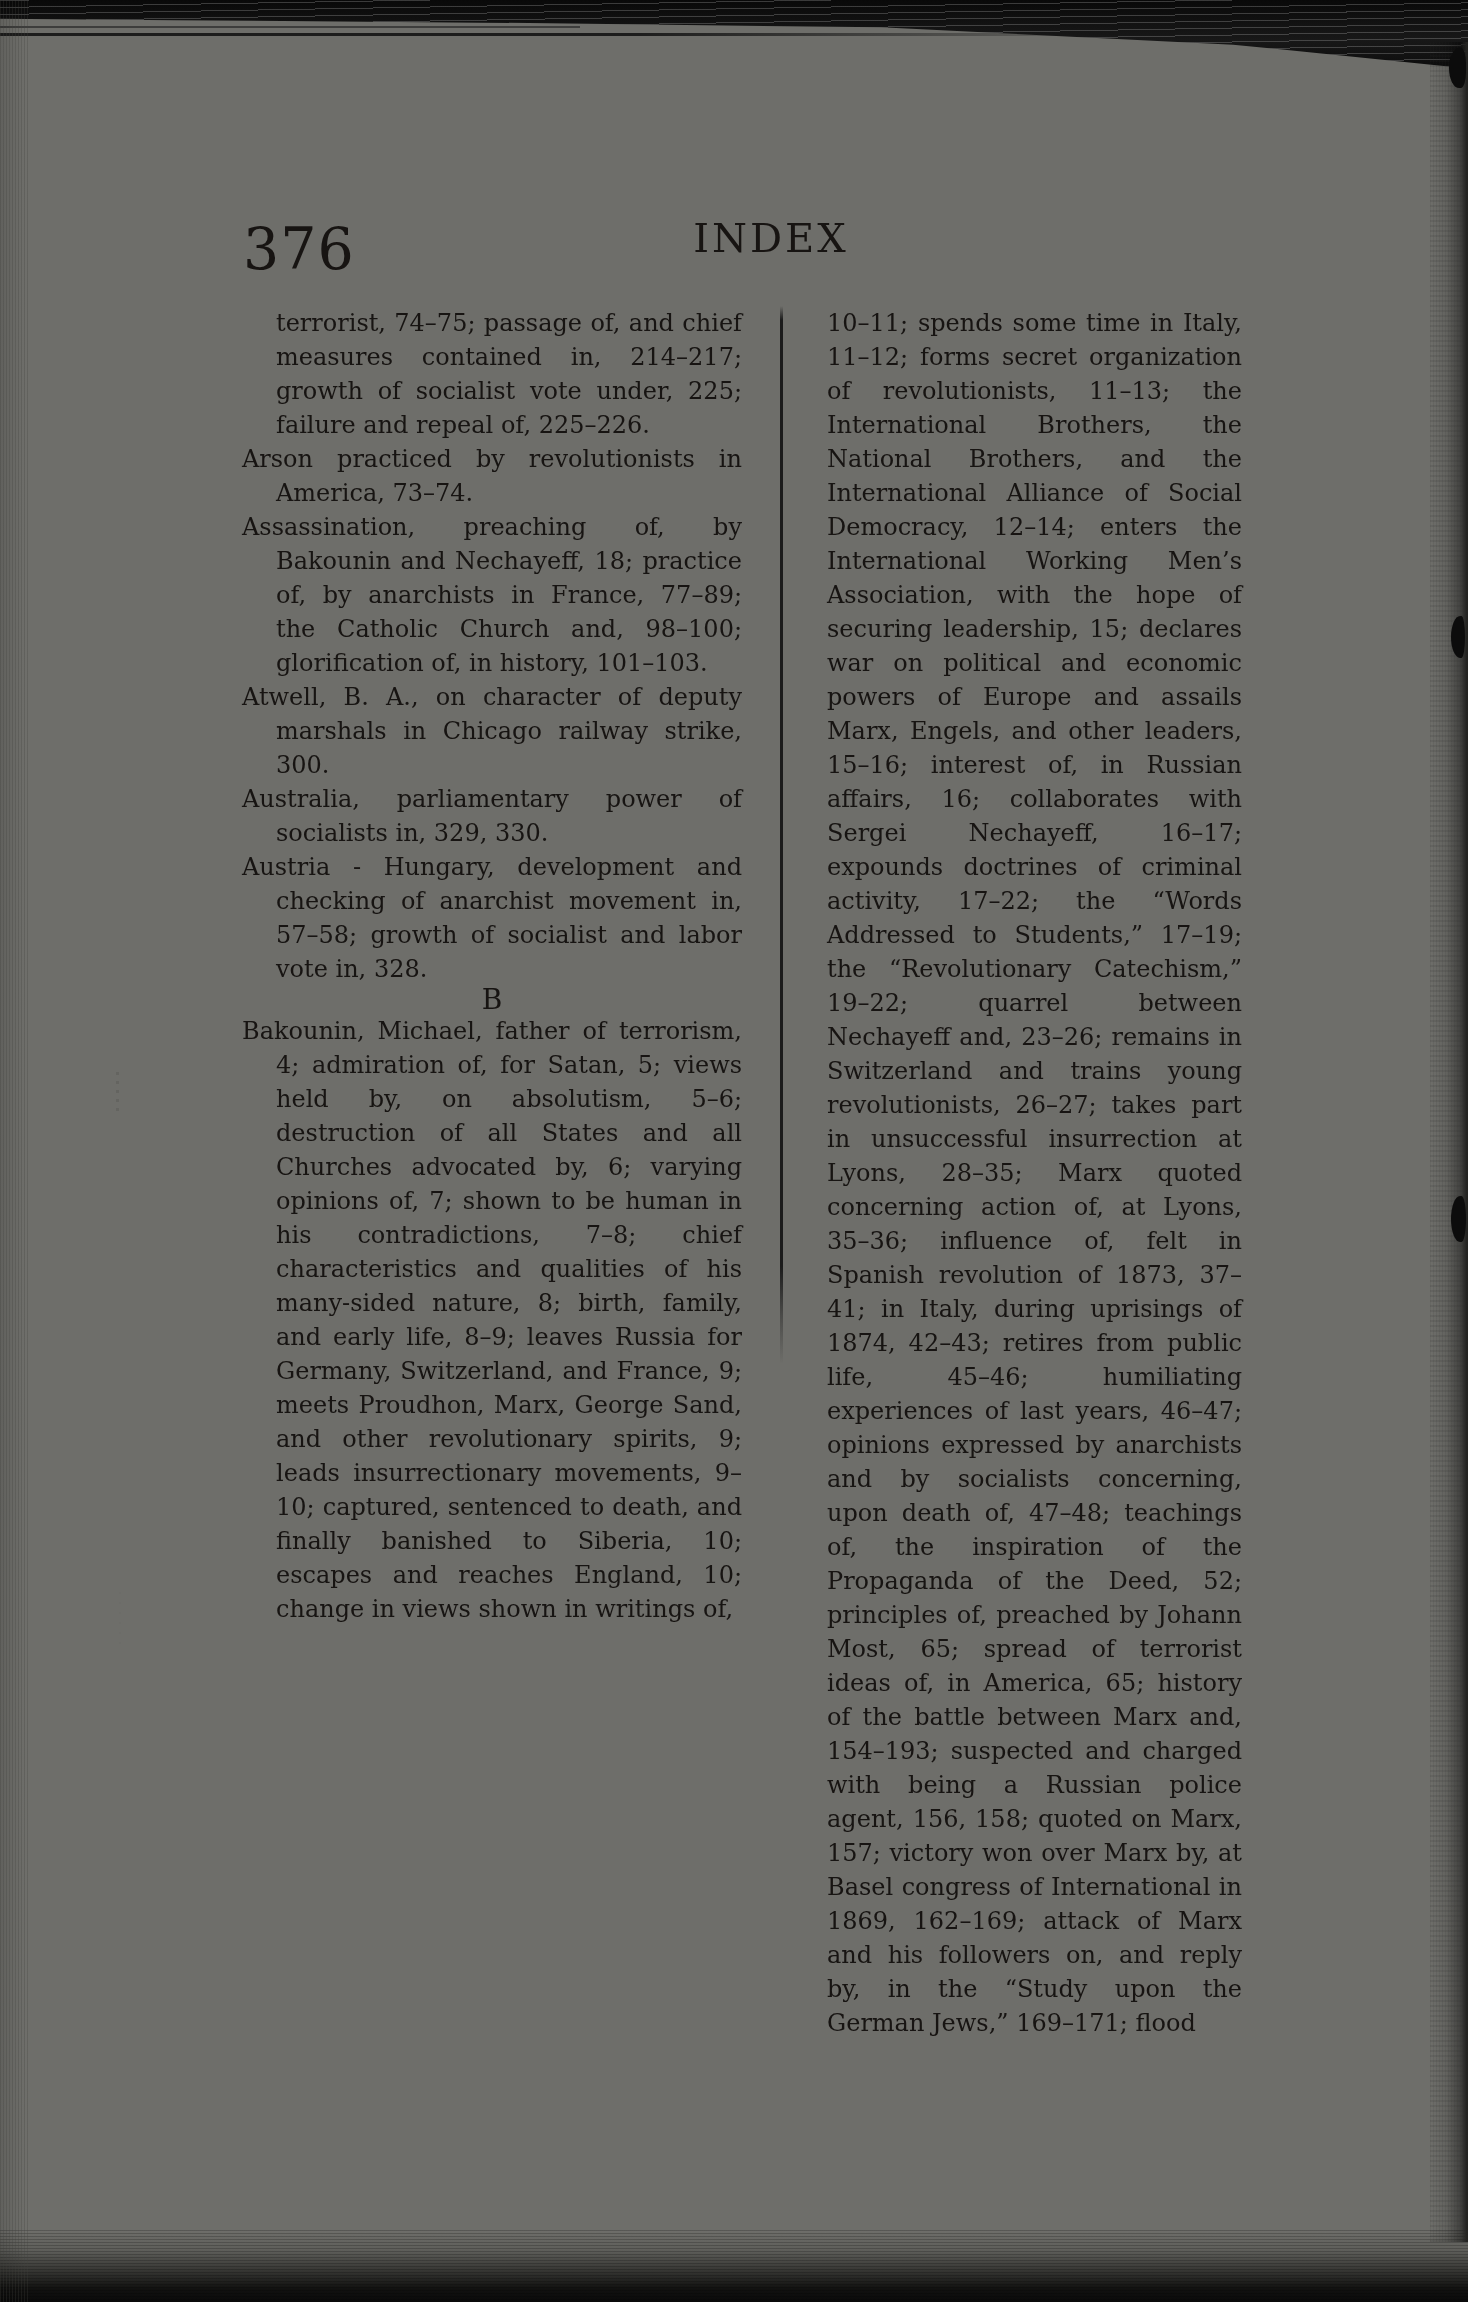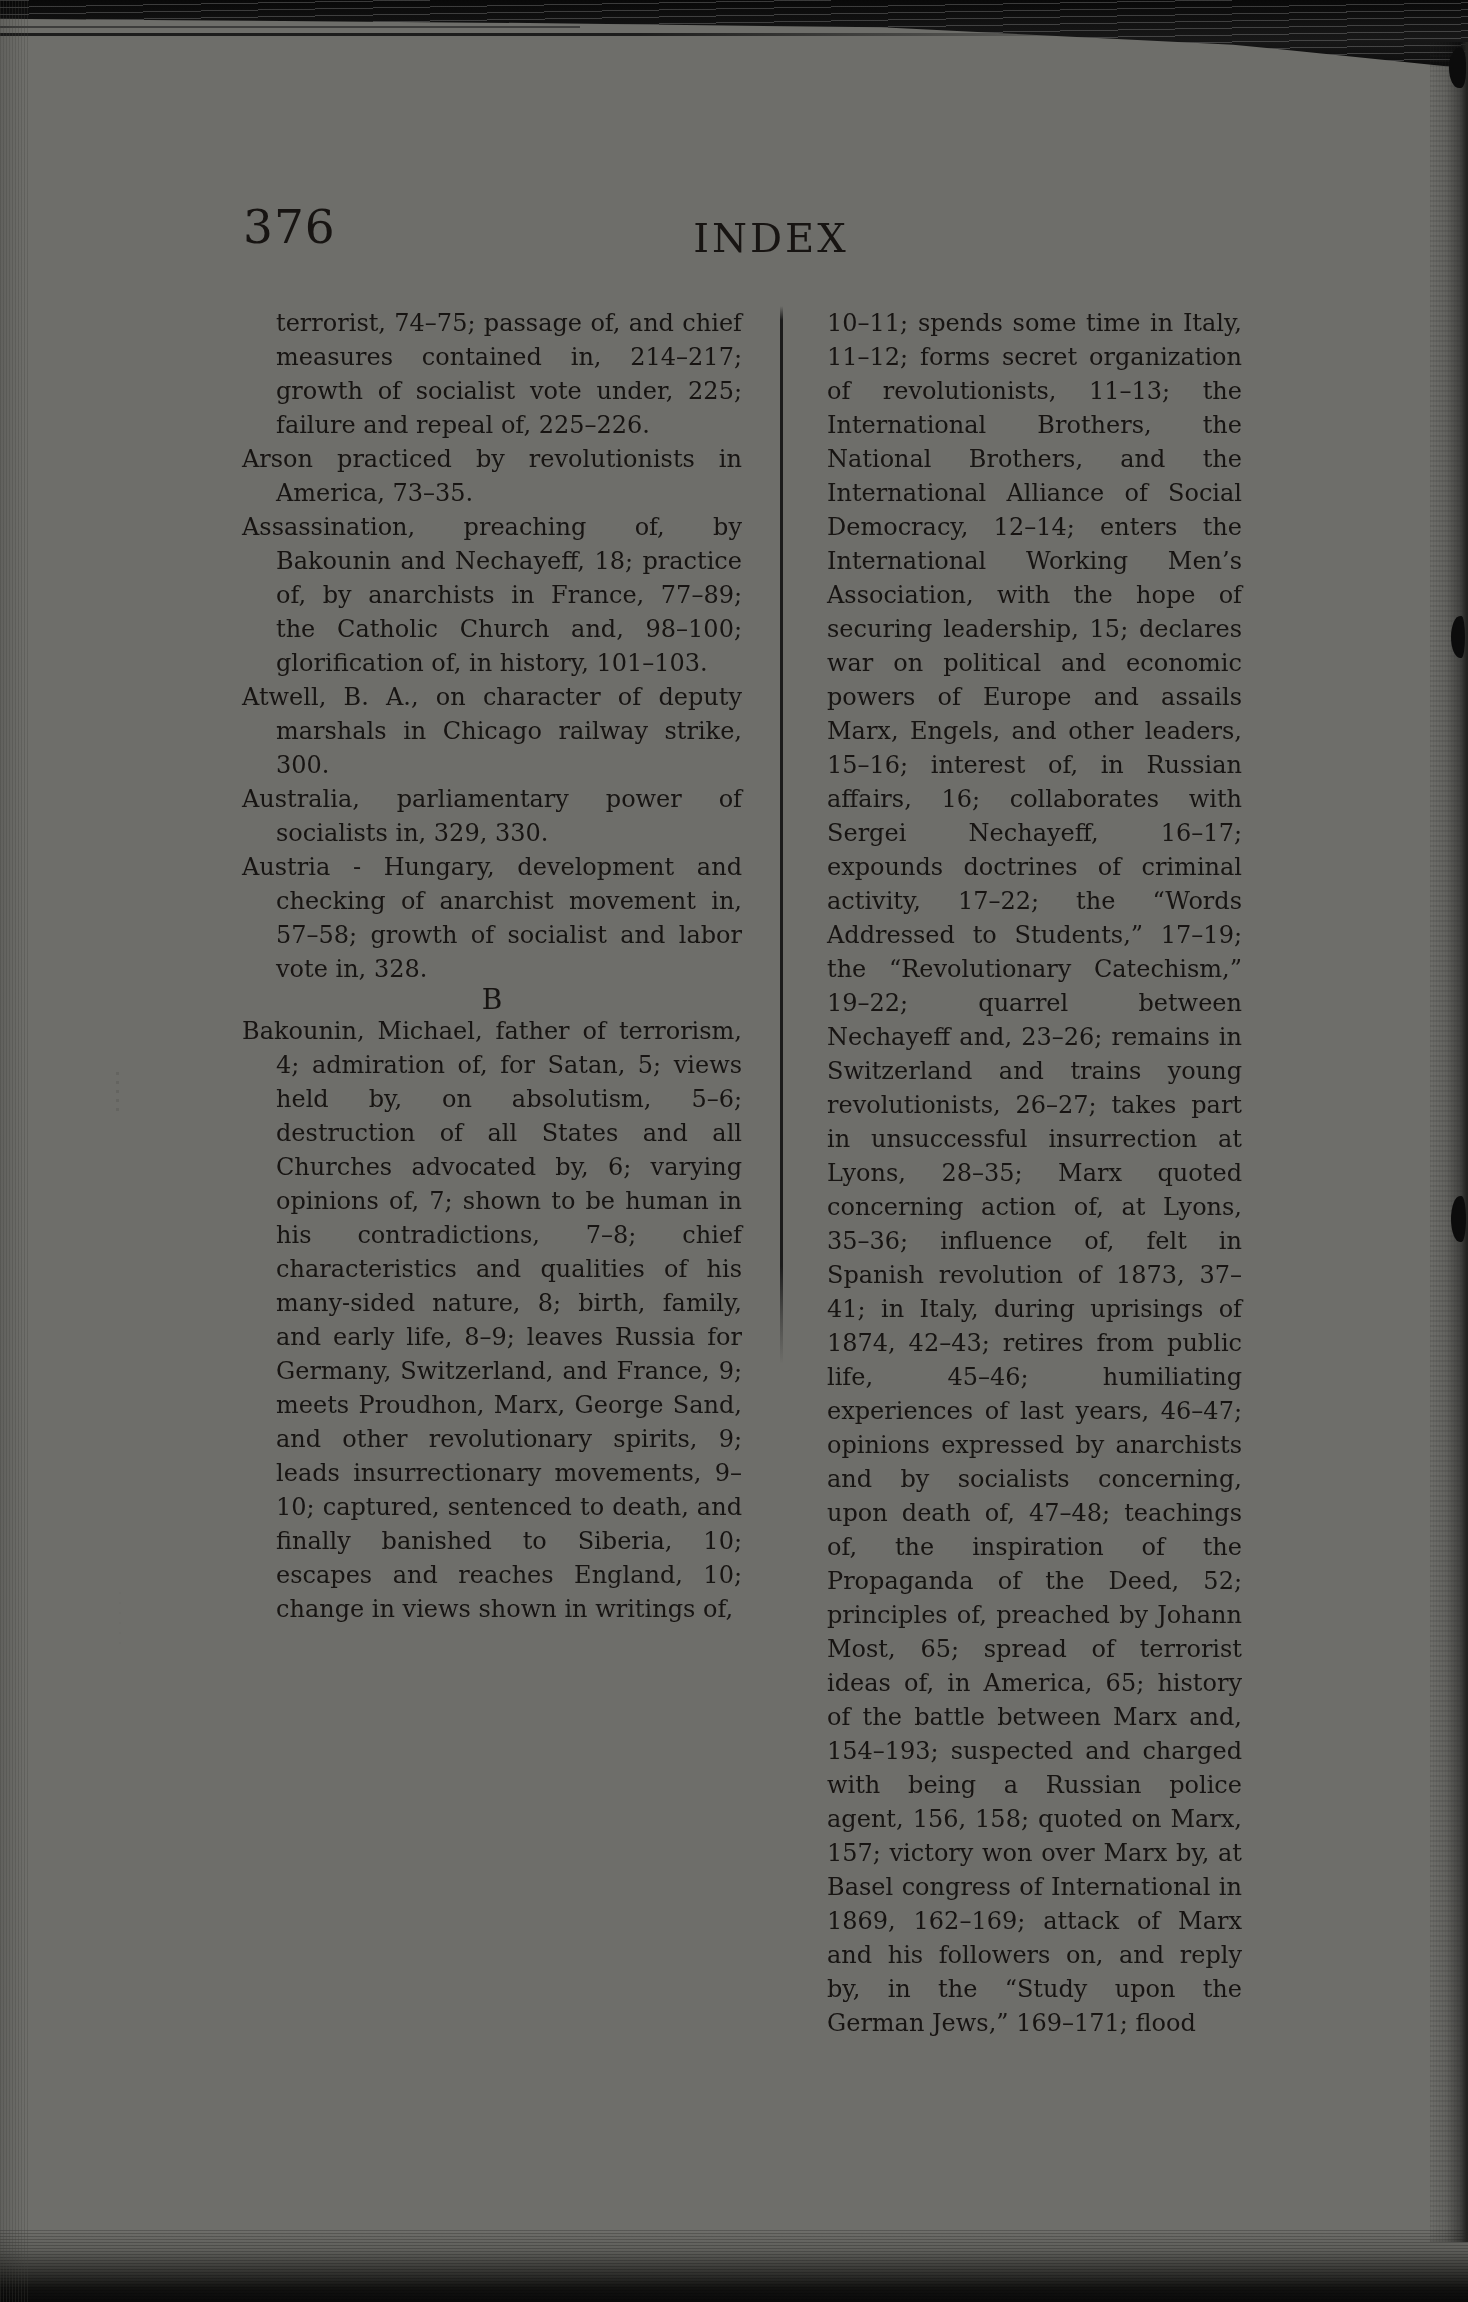--- a/index.html
+++ b/index.html
@@ -55,22 +55,22 @@
   .blob2 { right: 3px; top: 616px; width: 14px; height: 42px; border-radius: 65% 25% 25% 65% / 50%; }
   .blob3 { right: 2px; top: 1196px; width: 15px; height: 46px; border-radius: 60% 30% 30% 60% / 50%; }
   .stray { position: absolute; opacity: 0.5; }
   .stray1 { left: 116px; top: 1072px; width: 3px; height: 44px;
             background: repeating-linear-gradient(180deg, #5a5a56 0 3px, rgba(0,0,0,0) 3px 9px); }
   .stray2 { left: 119px; top: 1592px; width: 2px; height: 58px;
             background: repeating-linear-gradient(180deg, #6a6a66 0 2px, rgba(0,0,0,0) 2px 10px); }
 
   
   .page-number {
-    position: absolute; left: 243px; top: 203px;
-    font-size: 47px; line-height: 1; letter-spacing: 1px;
+    position: absolute; left: 243px; top: 221px;
+    font-size: 57px; line-height: 1; letter-spacing: 1px;
   }
   .page-header {
     position: absolute; left: 771px; top: 218px; transform: translateX(-50%);
     font-size: 40px; line-height: 1; letter-spacing: 3px;
   }
 
   .columns {
     position: absolute; left: 242px; top: 306px; width: 1010px;
     display: flex; align-items: flex-start; gap: 12px;
   }
@@ -114,21 +114,21 @@
   <div class="stray stray1"></div>
   <div class="stray stray2"></div>
 
   <div class="page-number">376</div>
   <div class="page-header">INDEX</div>
 
   <div class="columns">
 
     <div class="col-left">
       <p class="continuation">terrorist, 74–75; passage of, and chief measures contained in, 214–217; growth of socialist vote under, 225; failure and repeal of, 225–226.</p>
-      <p class="entry">Arson practiced by revolutionists in America, 73–35.</p>
+      <p class="entry">Arson practiced by revolutionists in America, 73–74.</p>
       <p class="entry">Assassination, preaching of, by Bakounin and Nechayeff, 18; practice of, by anarchists in France, 77–89; the Catholic Church and, 98–100; glorification of, in history, 101–103.</p>
       <p class="entry">Atwell, B. A., on character of deputy marshals in Chicago railway strike, 300.</p>
       <p class="entry">Australia, parliamentary power of socialists in, 329, 330.</p>
       <p class="entry">Austria - Hungary, development and checking of anarchist movement in, 57–58; growth of socialist and labor vote in, 328.</p>
       <p class="section-letter">B</p>
       <p class="entry">Bakounin, Michael, father of terrorism, 4; admiration of, for Satan, 5; views held by, on absolutism, 5–6; destruction of all States and all Churches advocated by, 6; varying opinions of, 7; shown to be human in his contradictions, 7–8; chief characteristics and qualities of his many-sided nature, 8; birth, family, and early life, 8–9; leaves Russia for Germany, Switzerland, and France, 9; meets Proudhon, Marx, George Sand, and other revolutionary spirits, 9; leads insurrectionary movements, 9–10; captured, sentenced to death, and finally banished to Siberia, 10; escapes and reaches England, 10; change in views shown in writings of,</p>
     </div>
 
     <div class="divider"></div>
 

